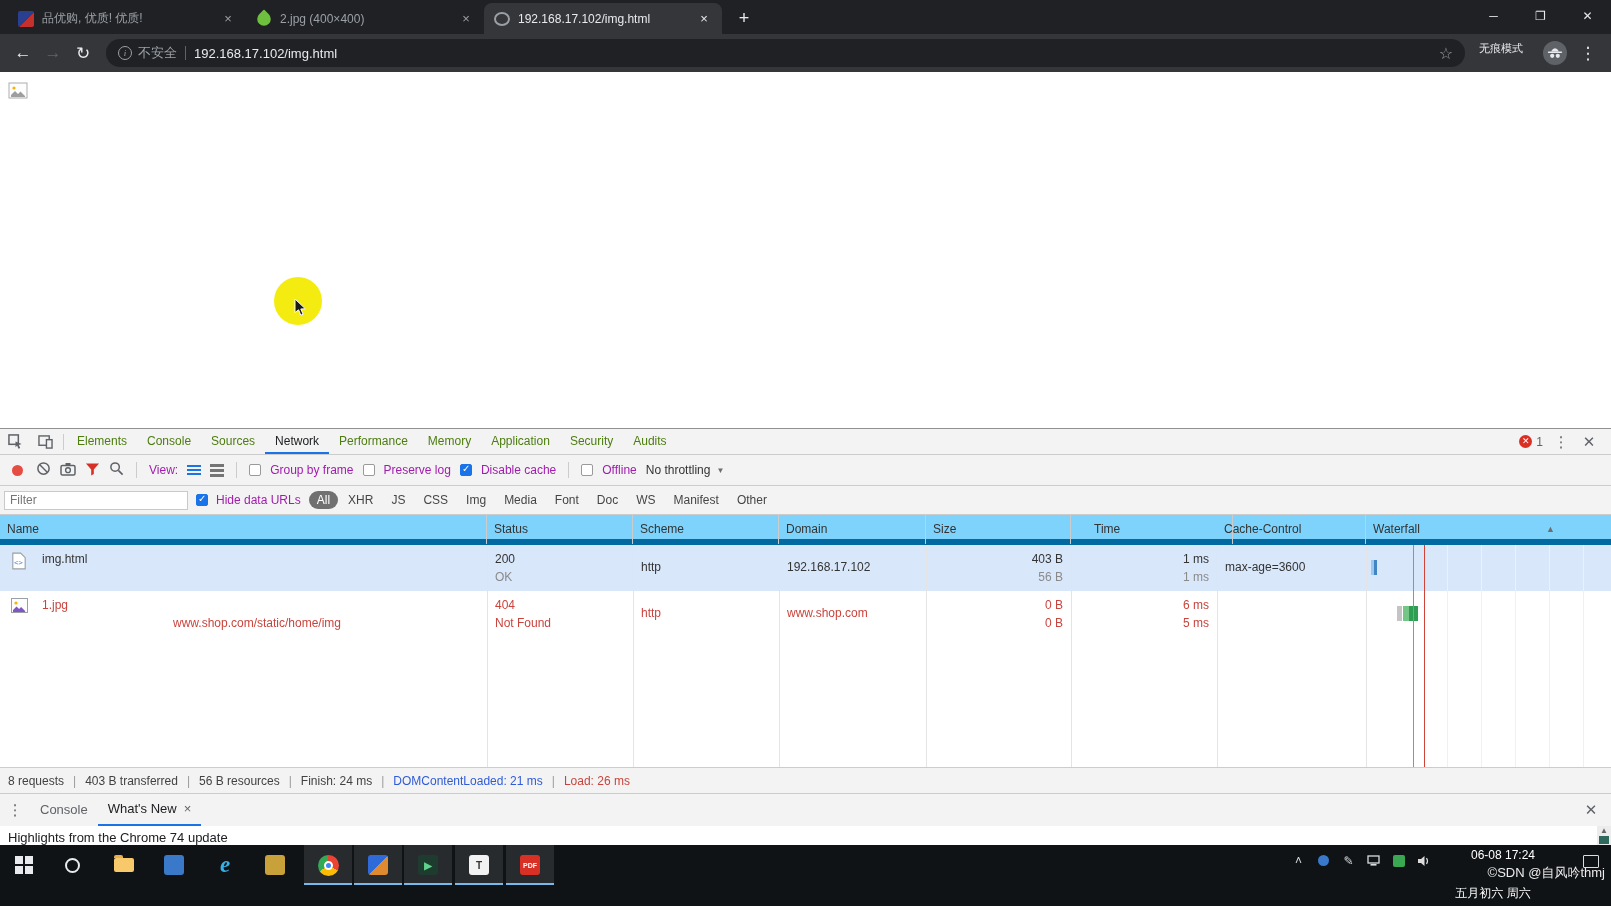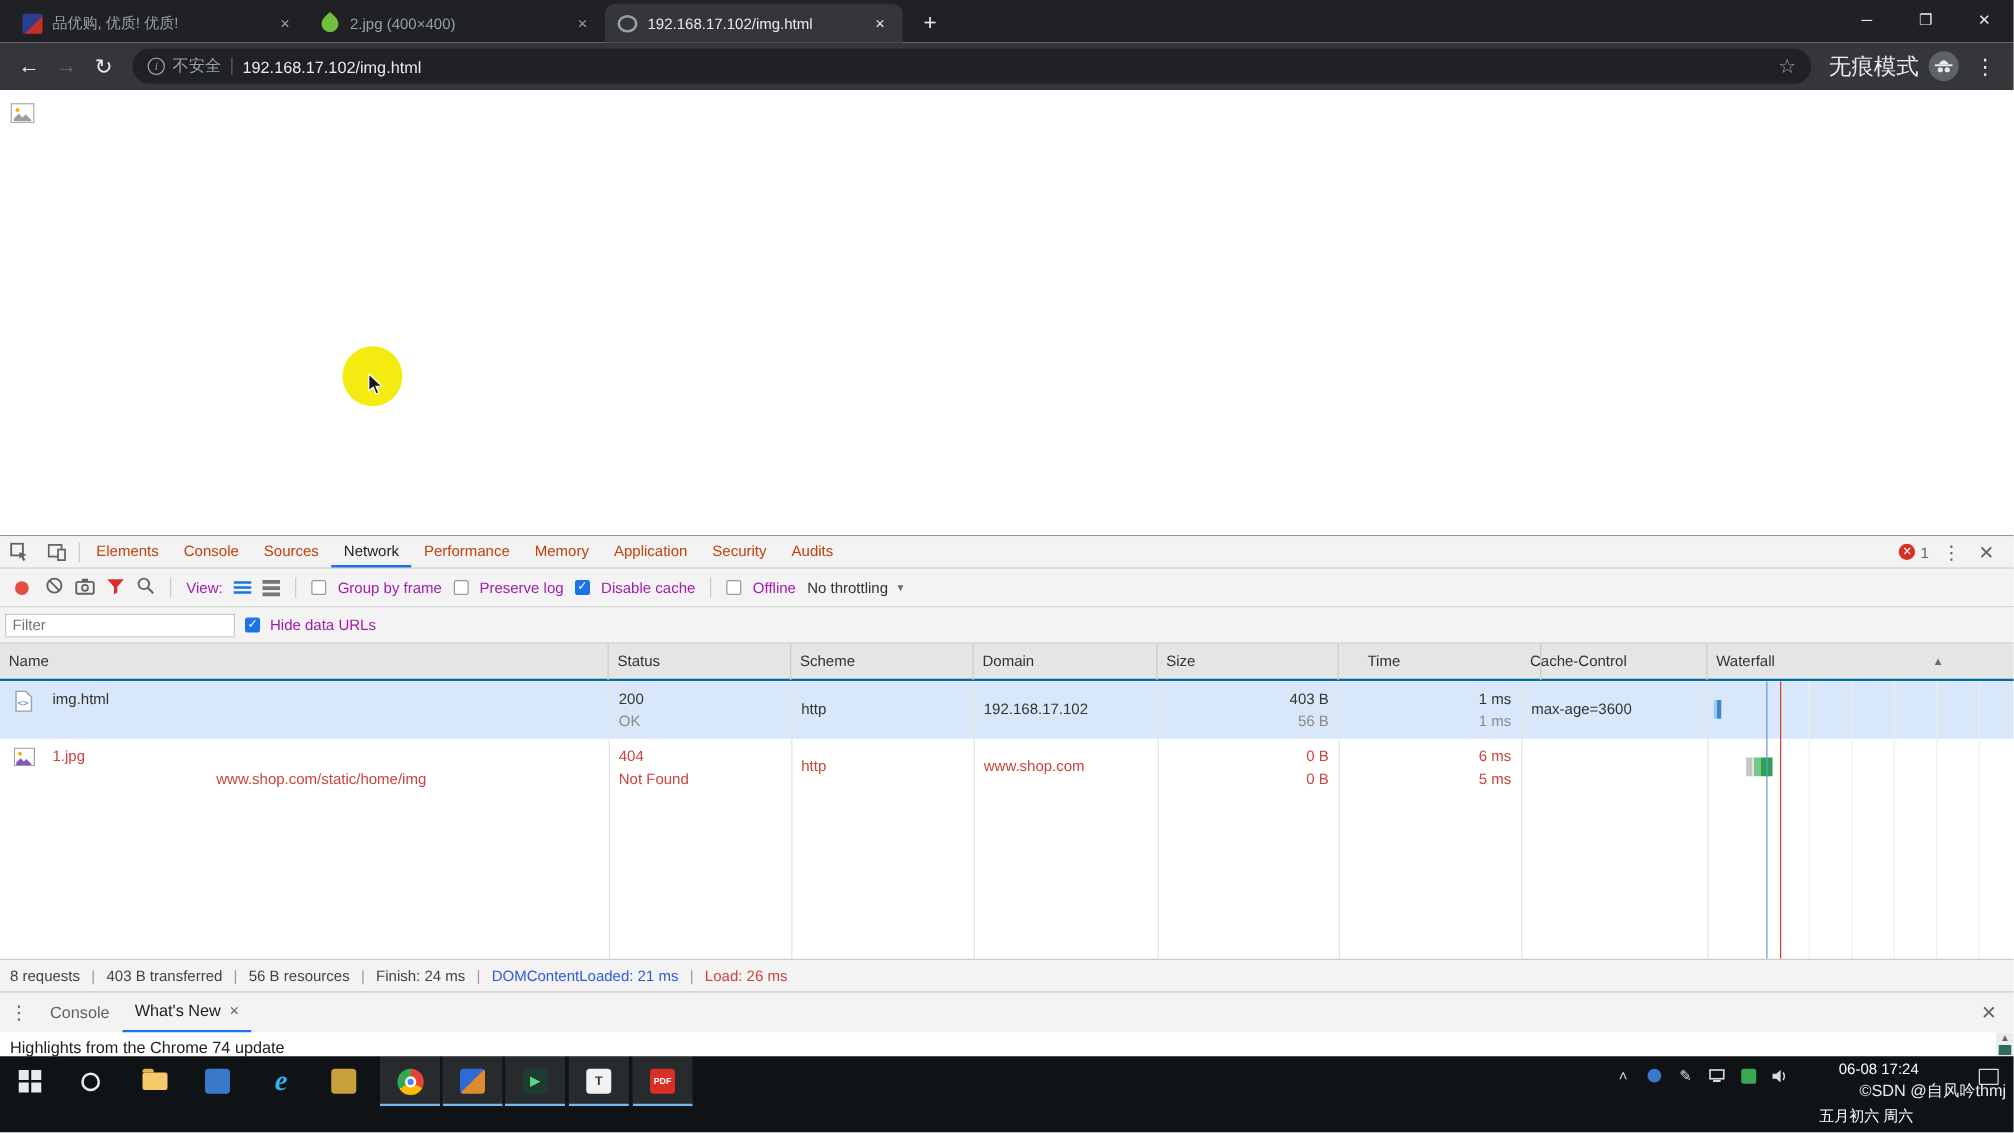--- a/index.html
+++ b/index.html
@@ -22,35 +22,35 @@
 
   .navbar { position:absolute; top:34px; left:0; right:0; height:38px; background:#35363a; display:flex; align-items:center; padding:0 8px; }
   .nav-icon { width:30px; height:30px; display:flex; align-items:center; justify-content:center; color:#e8eaed; font-size:17px; border-radius:50%; flex:0 0 30px; }
   .nav-icon.disabled { color:#5f6368; }
   .omnibox { flex:1; height:28px; background:#202124; border-radius:14px; display:flex; align-items:center; padding:0 12px; margin:0 8px; }
   .info-badge { width:14px; height:14px; border:1.5px solid #9aa0a6; border-radius:50%; color:#9aa0a6; font-size:9px; font-style:italic; font-family:"Liberation Serif",serif; display:flex; align-items:center; justify-content:center; flex:0 0 14px; }
   .sec-label { color:#9aa0a6; font-size:13px; margin:0 6px; }
   .chip-div { width:1px; height:14px; background:#5f6368; margin:0 8px 0 2px; }
   .url-text { color:#e8eaed; font-size:13px; flex:1; }
   .star { color:#9aa0a6; font-size:16px; }
-  .incog-badge { display:flex; align-items:center; gap:8px; color:#e8eaed; font-size:18px; padding:0 6px; }
+  .incog-badge { display:flex; gap:20px; color:#e8eaed; font-size:11px; padding:0 6px; }
   .incog-avatar { width:24px; height:24px; border-radius:50%; background:#5f6368; display:flex; align-items:center; justify-content:center; }
 
   
   .viewport { position:absolute; top:72px; left:0; width:1611px; height:356px; background:#fff; }
   .broken-img { position:absolute; left:8px; top:10px; }
   .cursor-hl { position:absolute; left:274px; top:205px; width:48px; height:48px; border-radius:50%; background:#f4ec11; }
   .cursor-hl svg { position:absolute; left:20px; top:22px; }
 
   
   .devtools { position:absolute; top:428px; left:0; width:1611px; height:417px; background:#fff; border-top:1px solid #919191; font-size:12px; color:#333; }
   .dt-tabbar { position:absolute; top:0; left:0; right:0; height:26px; background:#f3f3f3; border-bottom:1px solid #ccc; display:flex; align-items:center; }
   .dt-toolicon { width:30px; height:25px; display:flex; align-items:center; justify-content:center; }
   .vsep { width:1px; height:16px; background:#ccc; margin:0 3px; }
-  .dt-tab { padding:0 10px; height:25px; line-height:25px; color:#c2410c; }
+  .dt-tab { padding:0 10px; height:25px; line-height:25px; color:#4d7c0f; }
   .dt-tab.active { color:#202124; border-bottom:2px solid #1a73e8; }
   .dt-right { margin-left:auto; display:flex; align-items:center; gap:8px; padding-right:12px; }
   .err-badge { display:flex; align-items:center; gap:4px; color:#5f6368; }
   .err-circle { width:13px; height:13px; border-radius:50%; background:#d93025; color:#fff; font-size:9px; line-height:13px; text-align:center; }
   .dots, .dt-close { color:#5f6368; font-size:15px; width:20px; text-align:center; }
 
   .net-toolbar { position:absolute; top:26px; left:0; right:0; height:31px; background:#f3f3f3; border-bottom:1px solid #ccc; display:flex; align-items:center; padding:0 8px; gap:9px; }
   .rec-dot { width:11px; height:11px; border-radius:50%; background:#e54d42; margin:0 4px; }
   .cb { width:12px; height:12px; border:1px solid #9a9a9a; border-radius:2px; background:#fff; flex:0 0 12px; position:relative; }
   .cb.checked { background:#1a73e8; border-color:#1a73e8; }
@@ -61,21 +61,21 @@
   .viewicon { display:flex; flex-direction:column; gap:2px; }
   .viewicon i { display:block; width:14px; height:2px; background:#1a73e8; }
   .viewicon.gray i { background:#757575; height:3px; }
 
   .filterbar { position:absolute; top:57px; left:0; right:0; height:29px; background:#f3f3f3; border-bottom:1px solid #ccc; display:flex; align-items:center; padding:0 4px; gap:8px; }
   .filter-input { width:184px; height:19px; border:1px solid #c9c9c9; background:#fff; font-size:12px; padding:0 5px; font-family:"Liberation Sans",sans-serif; }
   .pills { display:flex; align-items:center; gap:2px; }
   .pill { padding:2px 8px; border-radius:10px; color:#454545; }
   .pill.active { background:#707070; color:#fff; }
 
-  .tbl-header { position:absolute; top:86px; left:0; right:0; height:30px; background:#e5e5e5; border-bottom:2px solid #0369a1; }
+  .tbl-header { position:absolute; top:86px; left:0; right:0; height:30px; background:#7dd3fc; border-bottom:6px solid #0369a1; }
   .hcell { position:absolute; top:0; height:29px; line-height:29px; padding-left:7px; border-right:1px solid #ccc; color:#333; overflow:hidden; }
   .sort-arrow { position:absolute; right:56px; top:0; line-height:29px; font-size:9px; color:#6e6e6e; }
 
   .tbl-body { position:absolute; top:116px; left:0; right:0; height:222px; background:#fff; overflow:hidden; }
   .colline { position:absolute; top:0; bottom:0; width:1px; background:#e4e4e4; pointer-events:none; }
   .wline { position:absolute; top:0; bottom:0; width:1px; pointer-events:none; }
   .net-row { position:absolute; left:0; width:1611px; height:46px; }
   .net-row.selected { background:#d9e7fb; }
   .cell { position:absolute; line-height:16px; white-space:nowrap; overflow:hidden; }
   .l1 { top:6px; } .l2 { top:24px; color:#8a8a8a; }
@@ -274,20 +274,33 @@
     <span class="throttle">
       <span>No throttling</span>
       <span class="caret">▼</span>
     </span>
   </div>
 
   <div class="filterbar">
     <input class="filter-input" type="text" placeholder="Filter" style="">
     <span class="cb checked"></span>
     <span class="tlabel">Hide data URLs</span>
+    <div class="pills">
+      <span class="pill active">All</span>
+      <span class="pill">XHR</span>
+      <span class="pill">JS</span>
+      <span class="pill">CSS</span>
+      <span class="pill">Img</span>
+      <span class="pill">Media</span>
+      <span class="pill">Font</span>
+      <span class="pill">Doc</span>
+      <span class="pill">WS</span>
+      <span class="pill">Manifest</span>
+      <span class="pill">Other</span>
+    </div>
   </div>
 
   <div class="tbl-header">
     <div class="hcell" style="left:0; width:487px;">Name</div>
     <div class="hcell" style="left:487px; width:146px;">Status</div>
     <div class="hcell" style="left:633px; width:146px;">Scheme</div>
     <div class="hcell" style="left:779px; width:147px;">Domain</div>
     <div class="hcell" style="left:926px; width:145px;">Size</div>
     <div class="hcell" style="left:1071px; width:146px;margin-left:16px;">Time</div>
     <div class="hcell" style="left:1217px; width:149px;">Cache-Control</div>

